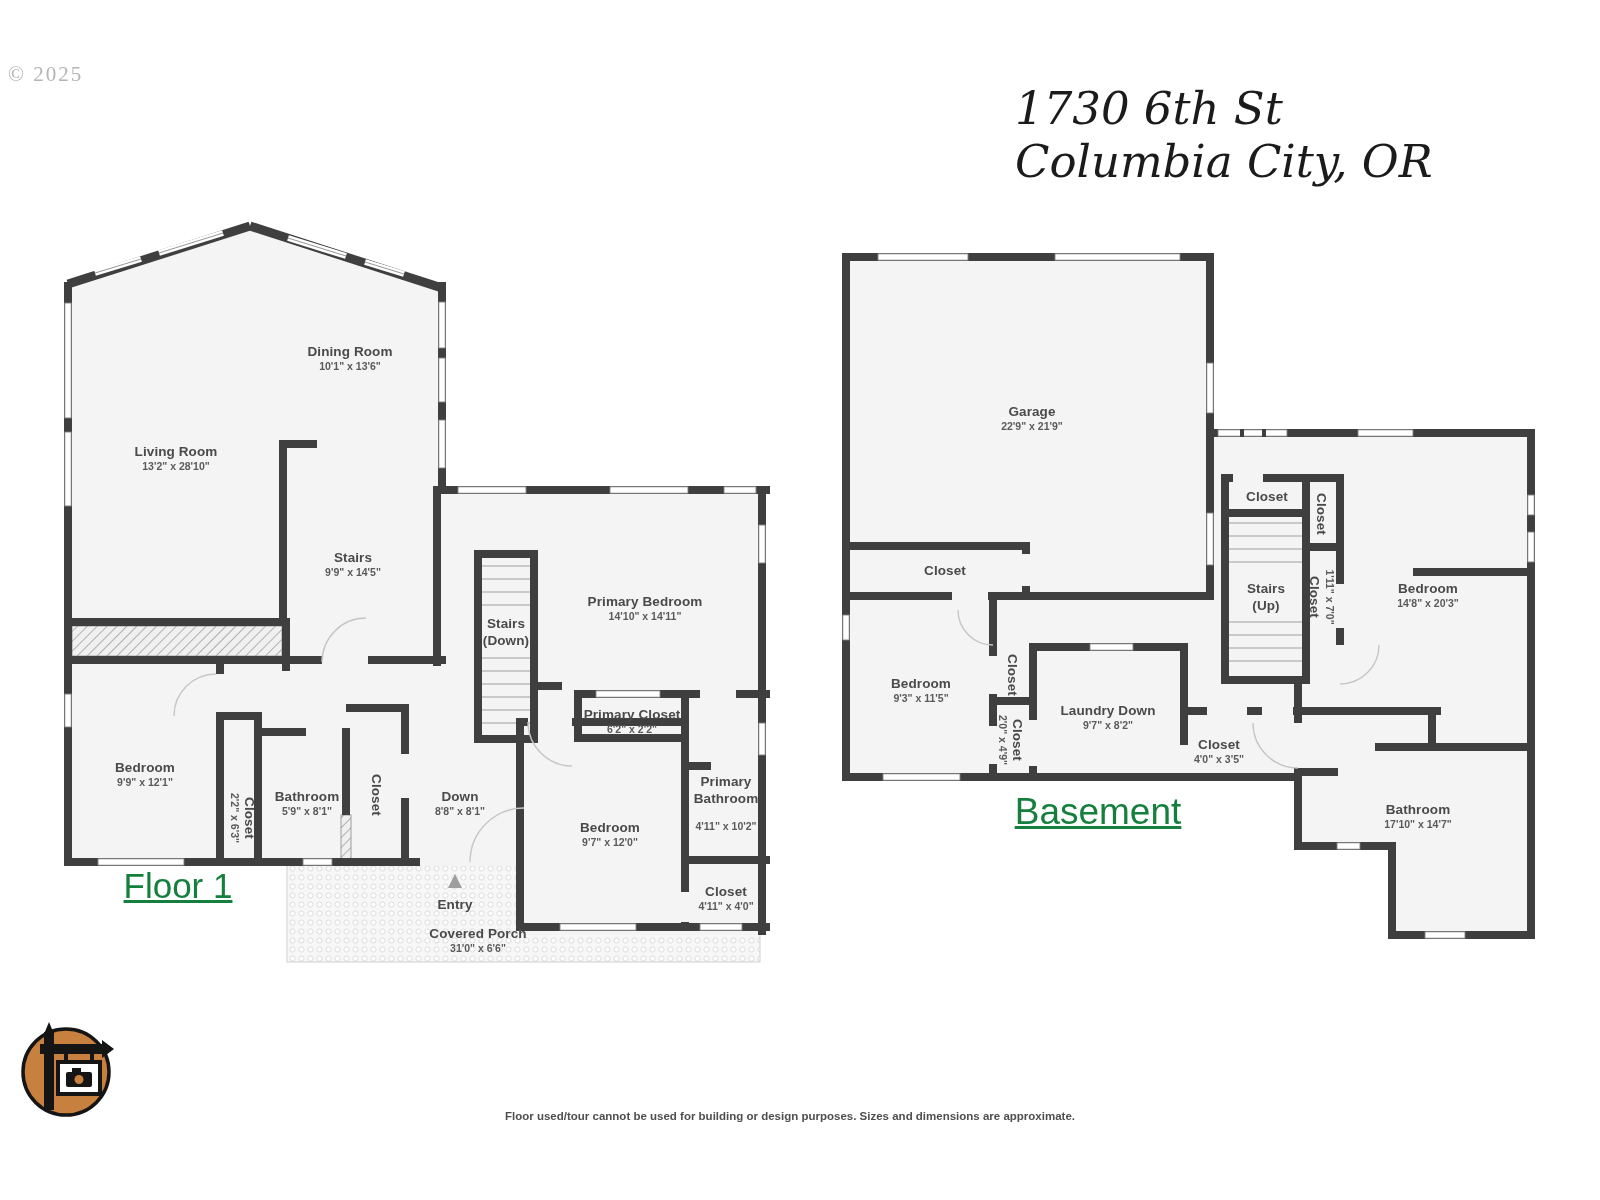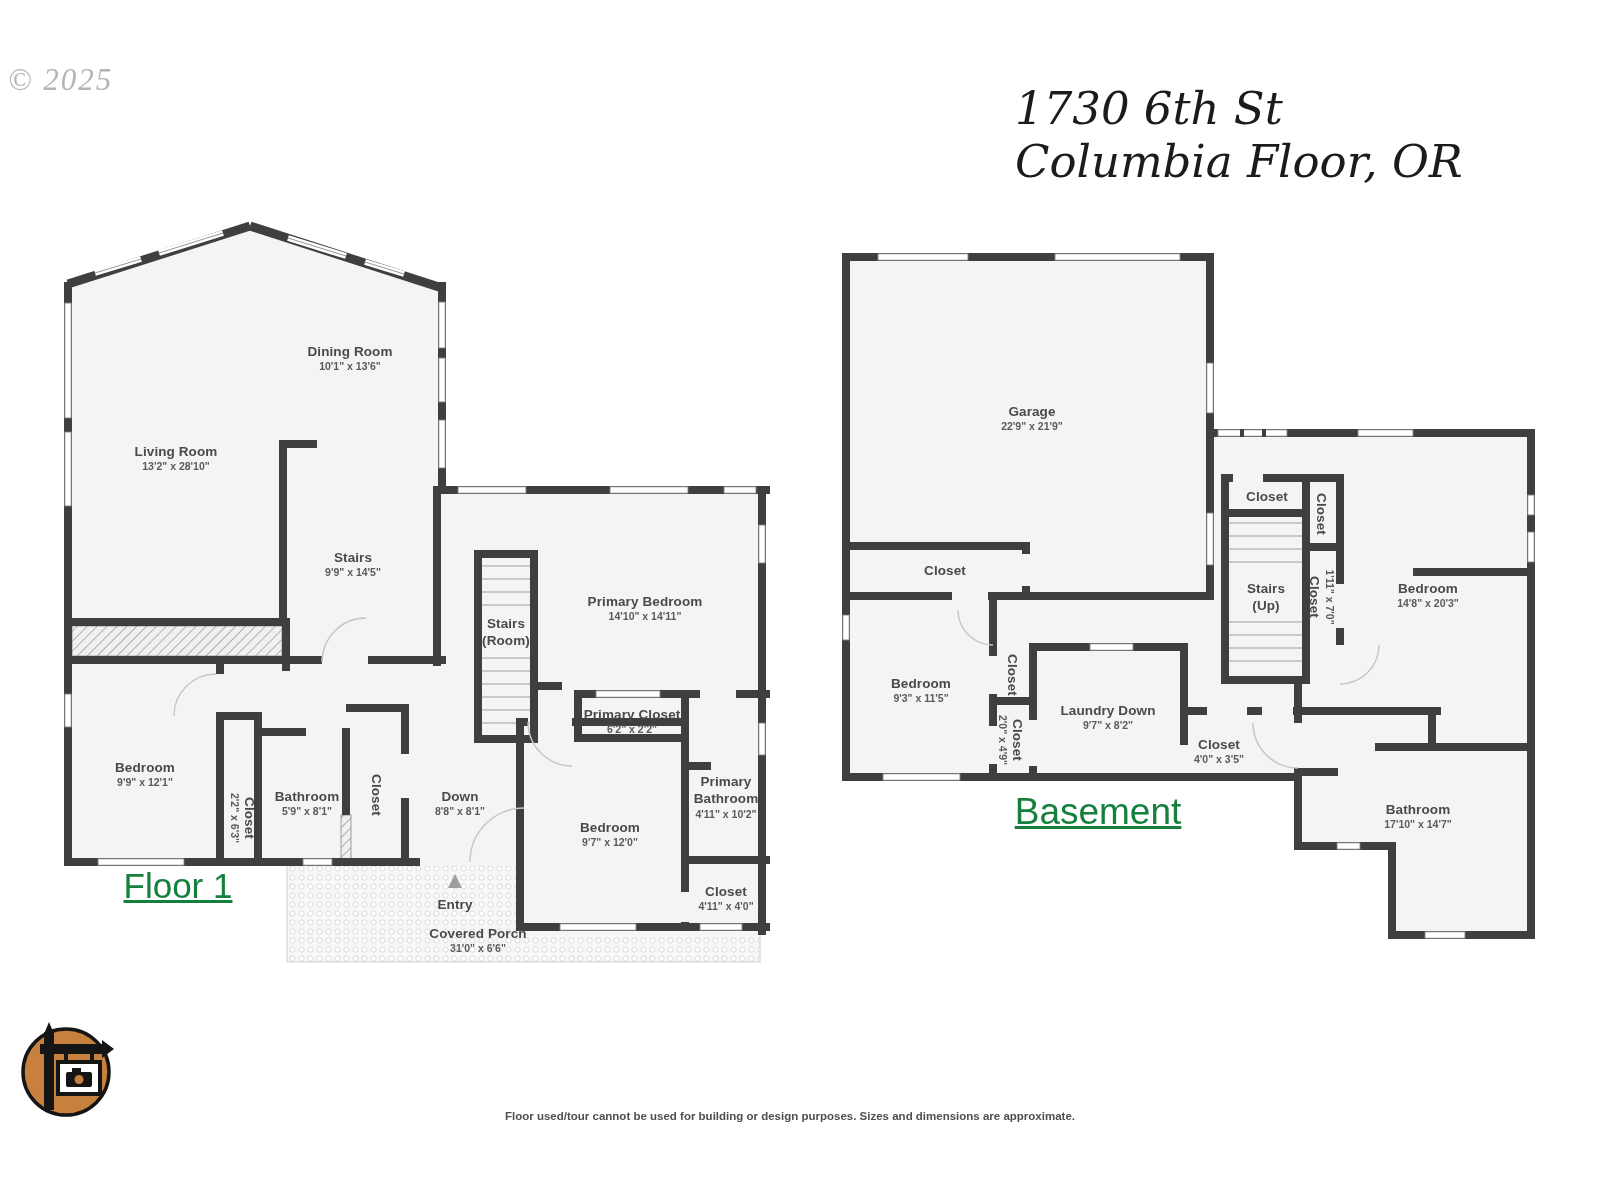--- a/index.html
+++ b/index.html
@@ -4,27 +4,27 @@
 <style>
   html,body{margin:0;padding:0;}
   body{width:1600px;height:1200px;background:#ffffff;position:relative;overflow:hidden;
        font-family:"Liberation Sans",sans-serif;}
   #plan-svg{position:absolute;left:0;top:0;}
   .lbl{position:absolute;transform:translate(-50%,-50%);text-align:center;
        color:#4a4a4a;line-height:1.28;white-space:nowrap;z-index:5;}
   .lbl .rn{font-size:13.5px;font-weight:700;letter-spacing:.1px;}
   .lbl .rd{font-size:10.5px;font-weight:700;color:#5a5a5a;}
   .lbl.vert{transform:translate(-50%,-50%) rotate(90deg);}
-  .lbl.wrapname .rn{white-space:normal;width:92px;margin:0 auto;}
+  .lbl.wrapname .rn{white-space:normal;width:92px;margin:12px auto;}
   .plan-title{position:absolute;transform:translate(-50%,-50%);color:#15803d;
        font-weight:400;z-index:5;text-decoration:underline;}
   #floor1-title{font-size:35px;}
   #basement-title{font-size:37px;}
   #watermark{position:absolute;left:8px;top:62px;font-family:"Liberation Serif",serif;
-       font-size:31px;color:#b4b4b4;letter-spacing:2px;z-index:5;font-style:italic;}
+       font-size:21px;color:#b4b4b4;letter-spacing:2px;z-index:5;}
   #address{position:absolute;left:1015px;top:84px;width:570px;text-align:left;
        font-family:"DejaVu Serif",serif;font-style:italic;color:#1b1b1b;z-index:5;}
   #address .a1{font-size:45px;line-height:50px;}
   #address .a2{font-size:45px;line-height:56px;}
   #logo{position:absolute;left:14px;top:1016px;width:560px;height:120px;z-index:5;}
   #logo-text{position:absolute;left:96px;top:70px;font-size:31px;font-weight:700;
        color:#c0753a;letter-spacing:-1px;
        text-shadow:1px 1px 0 #6b4118, -1px 0 0 #6b4118, 0 -1px 0 #6b4118;}
   #disclaimer{position:absolute;left:790px;top:1110px;transform:translateX(-50%);
        font-size:11.5px;font-weight:700;color:#4f4f4f;z-index:5;white-space:nowrap;}
@@ -244,38 +244,38 @@
       <path d="M 1298,768 A 45 45 0 0 1 1253,723"></path>
       <path d="M 1340,684 A 39 39 0 0 0 1379,645"></path>
     </g>
   </g>
 </svg>
 
 <div id="watermark">© 2025</div>
 
 <div id="address">
   <div class="a1">1730 6th St</div>
-  <div class="a2">Columbia Floor, OR</div>
+  <div class="a2">Columbia City, OR</div>
 </div>
 
 <div class="lbl" style="left:176px;top:458px">
   <div class="rn">Living Room</div>
     <div class="rd">13'2" x 28'10"</div>
   </div>
 <div class="lbl" style="left:350px;top:358px">
   <div class="rn">Dining Room</div>
     <div class="rd">10'1" x 13'6"</div>
   </div>
 <div class="lbl" style="left:353px;top:564px">
   <div class="rn">Stairs</div>
     <div class="rd">9'9" x 14'5"</div>
   </div>
 <div class="lbl" style="left:506px;top:632px">
   <div class="rn">Stairs</div>
-    <div class="rn">(Room)</div>
+    <div class="rn">(Down)</div>
   </div>
 <div class="lbl" style="left:645px;top:608px">
   <div class="rn">Primary Bedroom</div>
     <div class="rd">14'10" x 14'11"</div>
   </div>
 <div class="lbl" style="left:632px;top:721px">
   <div class="rn">Primary Closet</div>
     <div class="rd">6'2" x 2'2"</div>
   </div>
 <div class="lbl wrapname" style="left:726px;top:797px">

